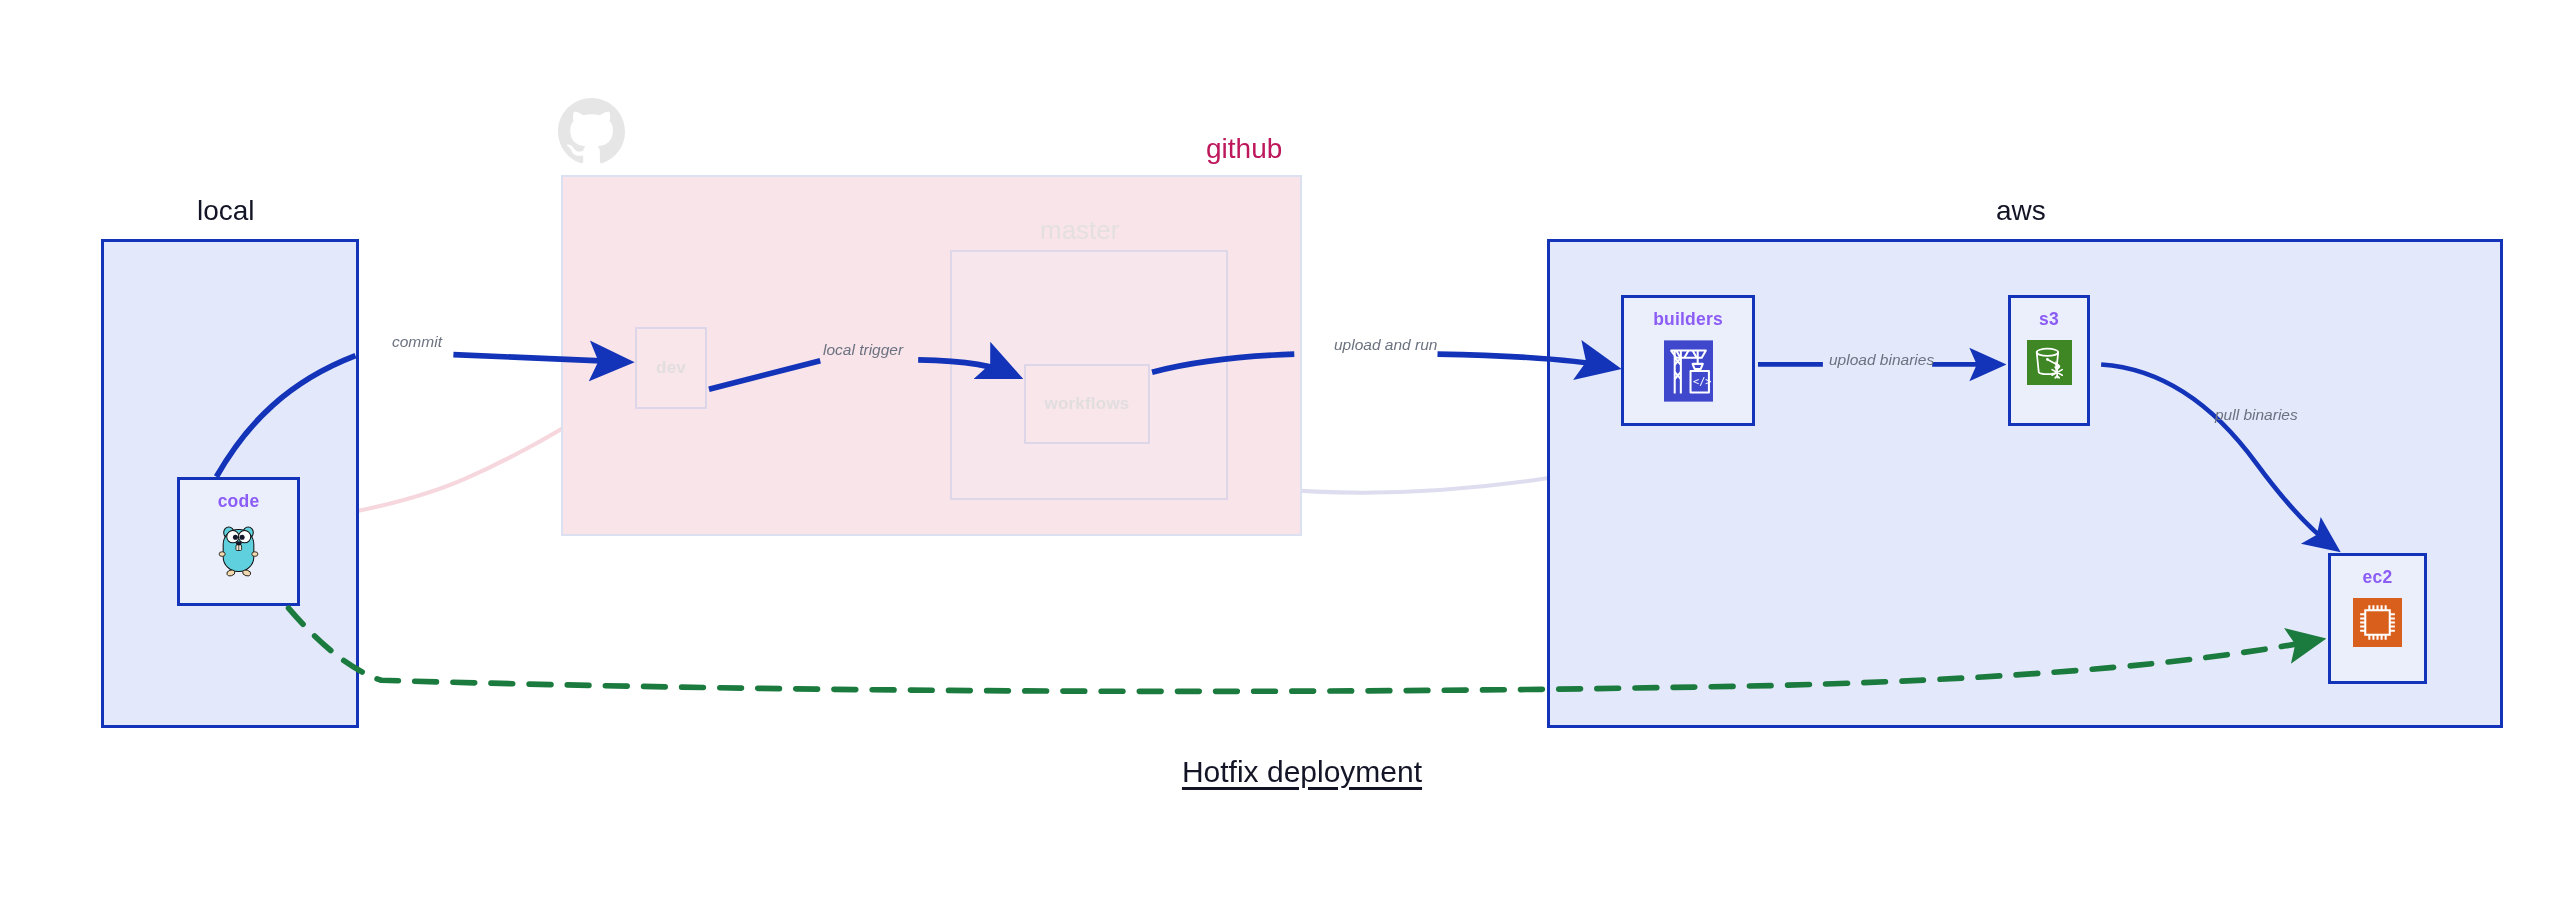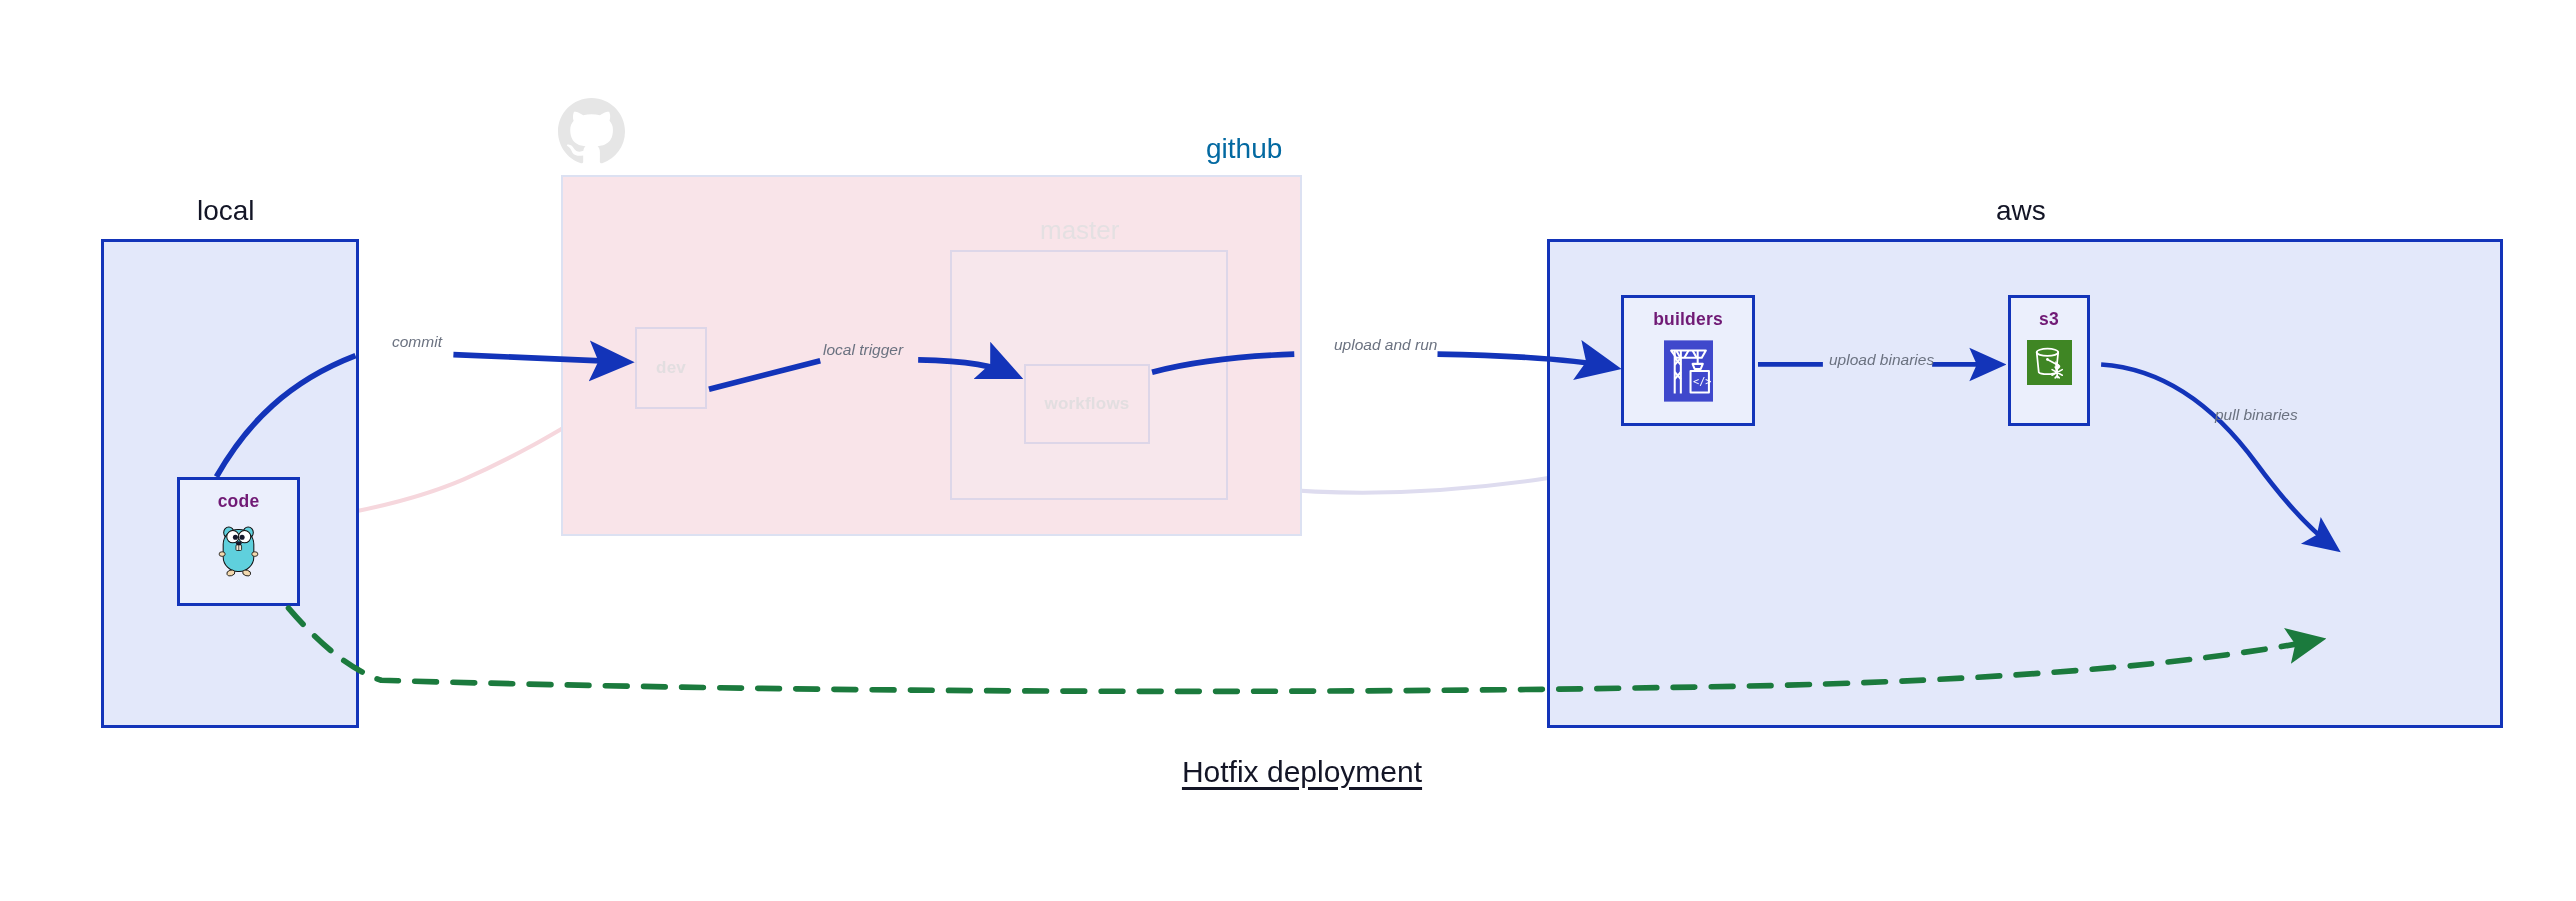--- a/index.html
+++ b/index.html
@@ -16,40 +16,40 @@
   .cluster.active{background:#E3E8FA;border:3.6px solid #1334B9;}
   .cluster.dim{background:#F9E4E9;border:2.6px solid #DCE1F2;}
 
   .cluster-label{
     position:absolute;
     font-size:28px;
     color:#131526;
     white-space:nowrap;
     font-weight:400;
   }
-  .cluster-label.dim{color:#0369a1;}
+  .cluster-label.dim{color:#be185d;}
 
   
   .subcluster{
     position:absolute;box-sizing:border-box;
     background:#F7E7EC;border:2.1px solid #DDD7E9;
   }
   .subcluster-label{
     position:absolute;font-size:26px;color:#E4E0E2;white-space:nowrap;
   }
 
   
   .node{
     position:absolute;box-sizing:border-box;
     background:#EBEFFC;border:3.6px solid #1334B9;
     display:flex;flex-direction:column;align-items:center;
   }
   .node.dim{background:#F8E6EB;border:2.1px solid #DDD6E8;}
   .node-label{
-    font-size:17.5px;font-weight:bold;color:#701a75;
+    font-size:17.5px;font-weight:bold;color:#8b5cf6;
     margin-top:11.3px;letter-spacing:0.2px;white-space:nowrap;
   }
   .node.dim .node-label{color:#E2DEE0;font-size:17px;margin-top:0;}
   .node.dim{justify-content:center;}
   .node-icon{margin-top:9.3px;display:block;}
 
   
   .edge-label{
     position:absolute;
     font-size:15.5px;
@@ -192,20 +192,37 @@
         <path d="M57 45 L63 51 L57 55 Z" fill="none"></path>
 
         <g stroke-width="3">
           <path d="M59 53 L59 74 M49 58 L69 69 M69 58 L49 69"></path>
           <path d="M59 57 L55 53 M59 57 L63 53 M59 70 L55 74 M59 70 L63 74"></path>
         </g>
       </g>
     </svg>
   </div>
 
+  <div class="node" style="left:2328px;top:553px;width:99px;height:131px;">
+    <span class="node-label">ec2</span>
+    <svg class="node-icon" width="49" height="49" viewBox="0 0 96 96">
+      <rect x="0" y="0" width="96" height="96" fill="#D8601C"></rect>
+      <g fill="none" stroke="#ffffff" stroke-width="4">
+        <rect x="24" y="24" width="48" height="48"></rect>
+
+        <path d="M32 24 L32 14 M40 24 L40 14 M48 24 L48 14 M56 24 L56 14 M64 24 L64 14"></path>
+
+        <path d="M32 72 L32 82 M40 72 L40 82 M48 72 L48 82 M56 72 L56 82 M64 72 L64 82"></path>
+
+        <path d="M24 32 L14 32 M24 40 L14 40 M24 48 L14 48 M24 56 L14 56 M24 64 L14 64"></path>
+
+        <path d="M72 32 L82 32 M72 40 L82 40 M72 48 L82 48 M72 56 L82 56 M72 64 L82 64"></path>
+      </g>
+    </svg>
+  </div>
 
   <svg id="edges" viewBox="0 0 5054 1750">
     <defs>
       <marker id="ah-blue" markerWidth="8" markerHeight="8" refX="6.2" refY="4" orient="auto">
         <path d="M0,0.4 L8,4 L0,7.6 L1.6,4 z" fill="#1334B9"></path>
       </marker>
       <marker id="ah-green" markerWidth="7" markerHeight="7" refX="5.4" refY="3.5" orient="auto">
         <path d="M0,0.3 L7,3.5 L0,6.7 L1.4,3.5 z" fill="#1B7A3D"></path>
       </marker>
     </defs>

